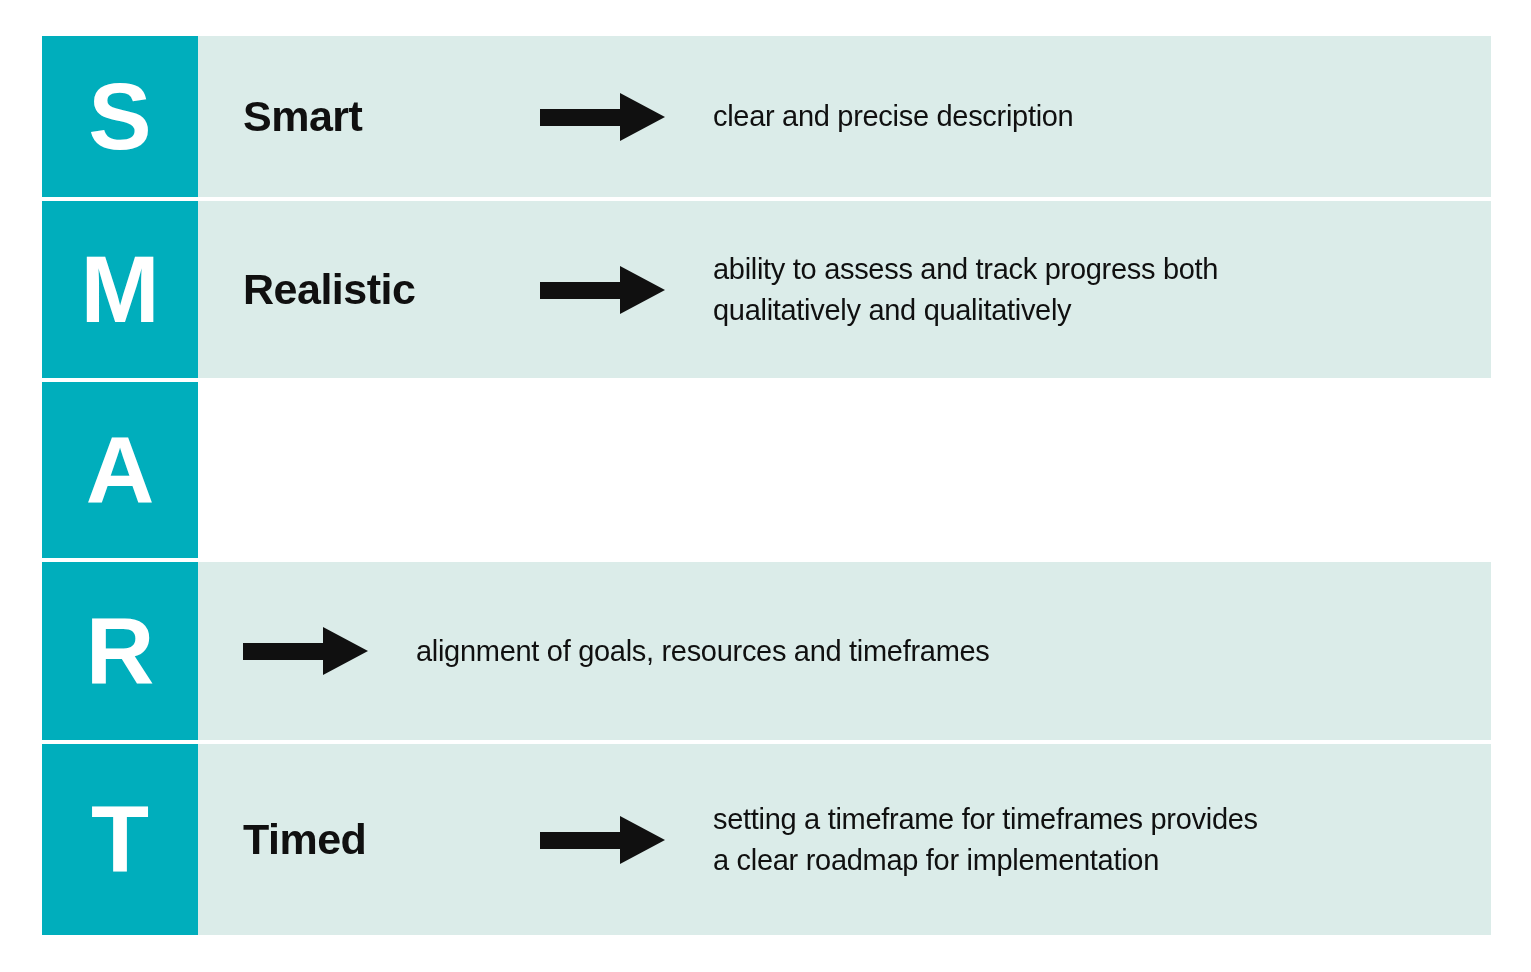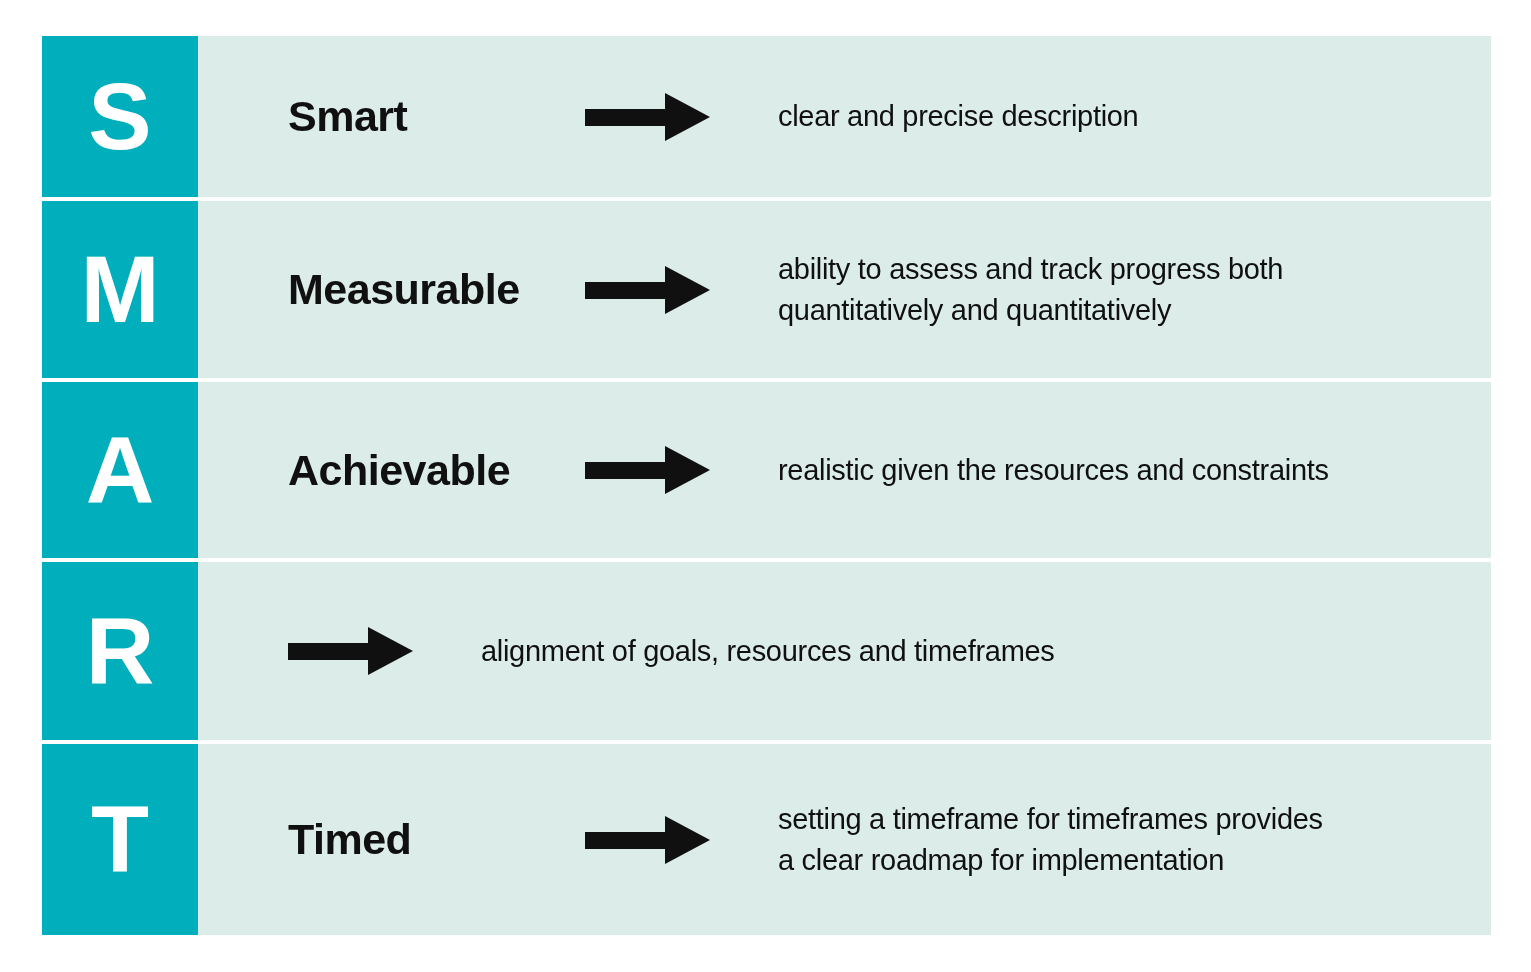--- a/index.html
+++ b/index.html
@@ -49,42 +49,42 @@
     justify-content: center;
     font-size: 95px;
     font-weight: bold;
     line-height: 1;
   }
   .content {
     flex: 1;
     background: var(--light);
     display: flex;
     align-items: center;
-    padding-left: 90px;
+    padding-left: 45px;
     padding-right: 20px;
   }
   .keyword {
     width: 297px;
     flex: 0 0 297px;
     font-size: 43px;
     font-weight: bold;
     letter-spacing: -0.5px;
     color: var(--ink);
   }
   .arrow {
     width: 125px;
     flex: 0 0 125px;
     height: 50px;
     display: flex;
     align-items: center;
   }
   .arrow svg { display: block; width: 125px; height: 50px; }
   .description {
     flex: 1;
-    margin-left: 68px;
+    margin-left: 48px;
     font-size: 29px;
     line-height: 1.4;
     letter-spacing: -0.3px;
     color: var(--ink);
     white-space: pre-line;
   }
 </style>
 </head>
 <body>
 
@@ -105,45 +105,35 @@
         </div>
         <div class="description">clear and precise description</div>
       </div>
     </div>
 
     <div class="row">
       <div class="letter-box">
         <span>M</span>
       </div>
       <div class="content">
-        <div class="keyword">Measurable</div>
+        <div class="keyword">Realistic</div>
         <div class="arrow">
           <svg viewBox="0 0 125 50" xmlns="http://www.w3.org/2000/svg">
             <rect x="0" y="17" width="82" height="17" fill="#101010"></rect>
             <polygon points="80,1 125,25 80,49" fill="#101010"></polygon>
           </svg>
         </div>
         <div class="description">ability to assess and track progress both
-quantitatively and quantitatively</div>
+qualitatively and qualitatively</div>
       </div>
     </div>
 
     <div class="row">
       <div class="letter-box">
         <span>A</span>
-      </div>
-      <div class="content">
-        <div class="keyword">Achievable</div>
-        <div class="arrow">
-          <svg viewBox="0 0 125 50" xmlns="http://www.w3.org/2000/svg">
-            <rect x="0" y="17" width="82" height="17" fill="#101010"></rect>
-            <polygon points="80,1 125,25 80,49" fill="#101010"></polygon>
-          </svg>
-        </div>
-        <div class="description">realistic given the resources and constraints</div>
       </div>
     </div>
 
     <div class="row">
       <div class="letter-box">
         <span>R</span>
       </div>
       <div class="content">
         <div class="arrow">
           <svg viewBox="0 0 125 50" xmlns="http://www.w3.org/2000/svg">

